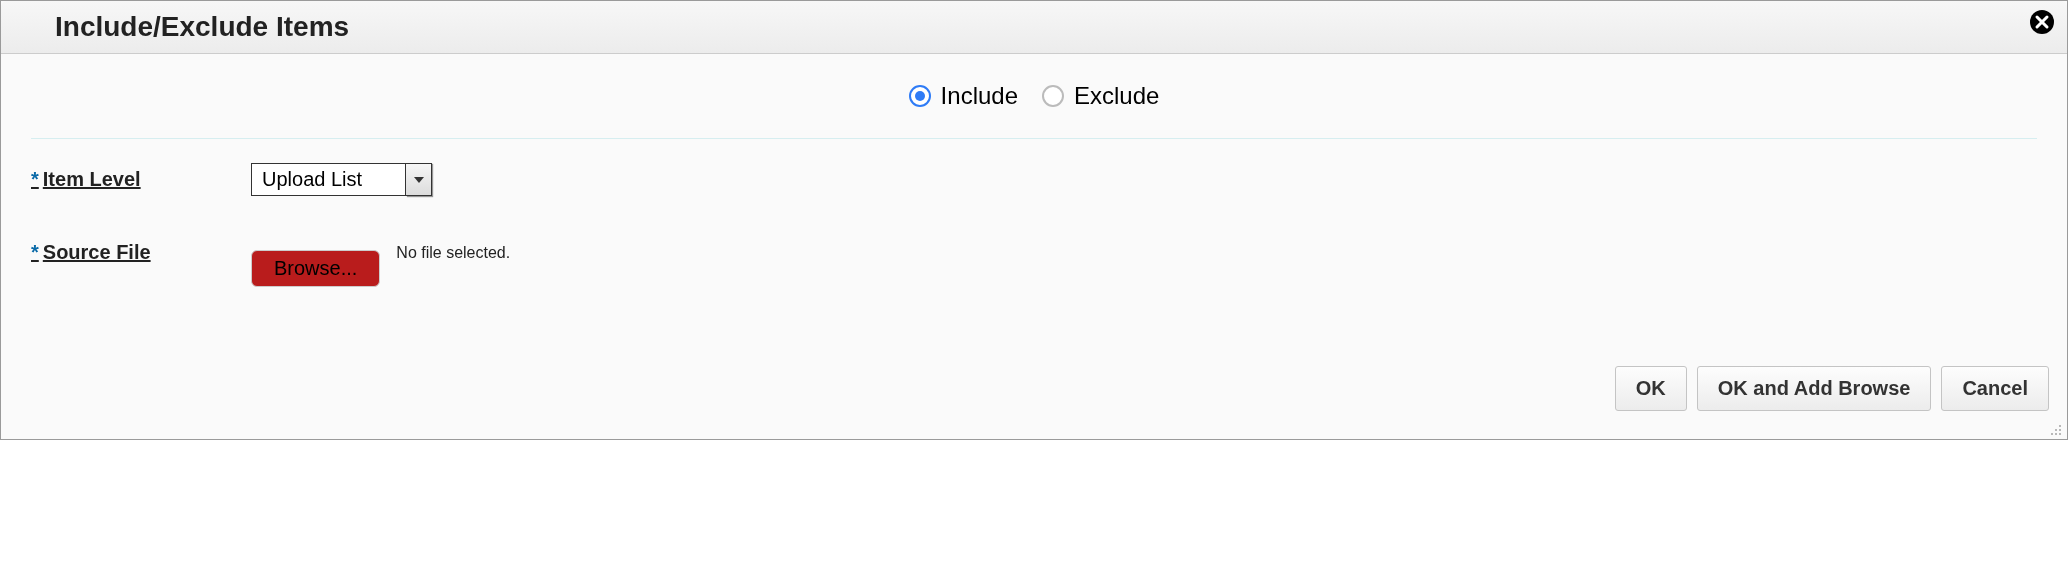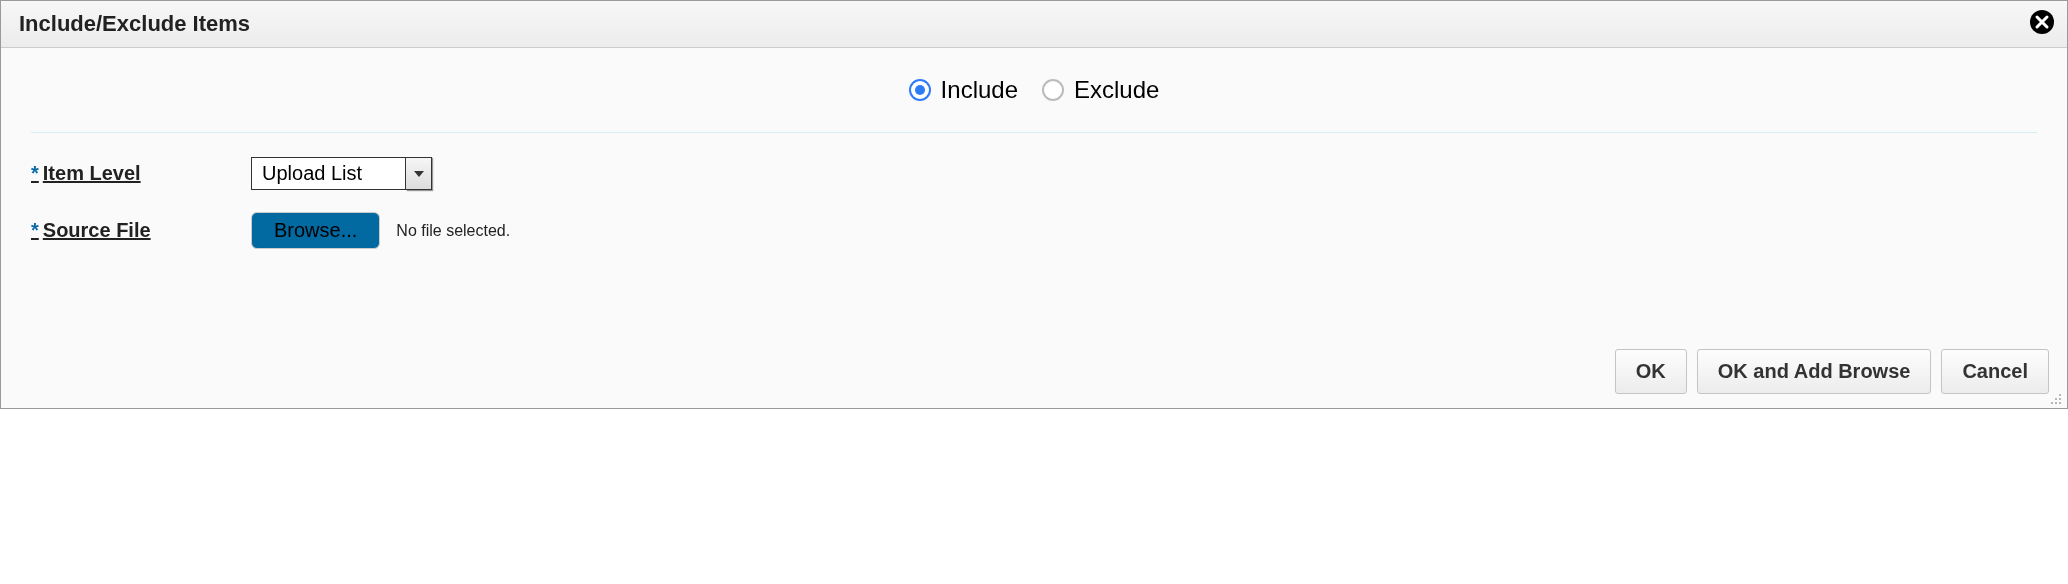--- a/index.html
+++ b/index.html
@@ -21,22 +21,23 @@
   .dialog-header {
     background: linear-gradient(#f7f7f7, #ececec);
     border-bottom: 1px solid #ccc;
     padding: 10px 18px;
     position: relative;
     border-top-left-radius: 6px;
     border-top-right-radius: 6px;
   }
   .dialog-title {
     font-weight: bold;
-    font-size: 22px;
+    font-size: 28px;
     color: #222;
+    margin-left: 36px;
   }
   .close-btn {
     position: absolute;
     top: 8px;
     right: 12px;
     cursor: pointer;
     display: inline-flex;
     align-items: center;
     justify-content: center;
   }
@@ -133,34 +134,35 @@
     height: 0;
     border-left: 5px solid transparent;
     border-right: 5px solid transparent;
     border-top: 6px solid #333;
   }
 
   .browse-btn {
     border: 1px solid #ccc;
     border-radius: 6px;
     padding: 6px 22px;
-    background: #0369a1;
-    font-size: 20px;
-    cursor: pointer;
+    background: #b91c1c;
+    font-size: 20px;
+    cursor: pointer;
+    margin-top: 32px;
   }
   .file-status {
     margin-left: 16px;
     font-size: 16px;
     color: #222;
   }
 
   .dialog-footer {
     position: absolute;
     right: 18px;
-    bottom: 14px;
+    bottom: 28px;
     display: flex;
     gap: 10px;
     align-items: center;
     justify-content: flex-end;
   }
   .action-btn {
     border: 1px solid #c4c4c4;
     background: linear-gradient(#fdfdfd, #ececec);
     padding: 10px 20px;
     font-weight: bold;

